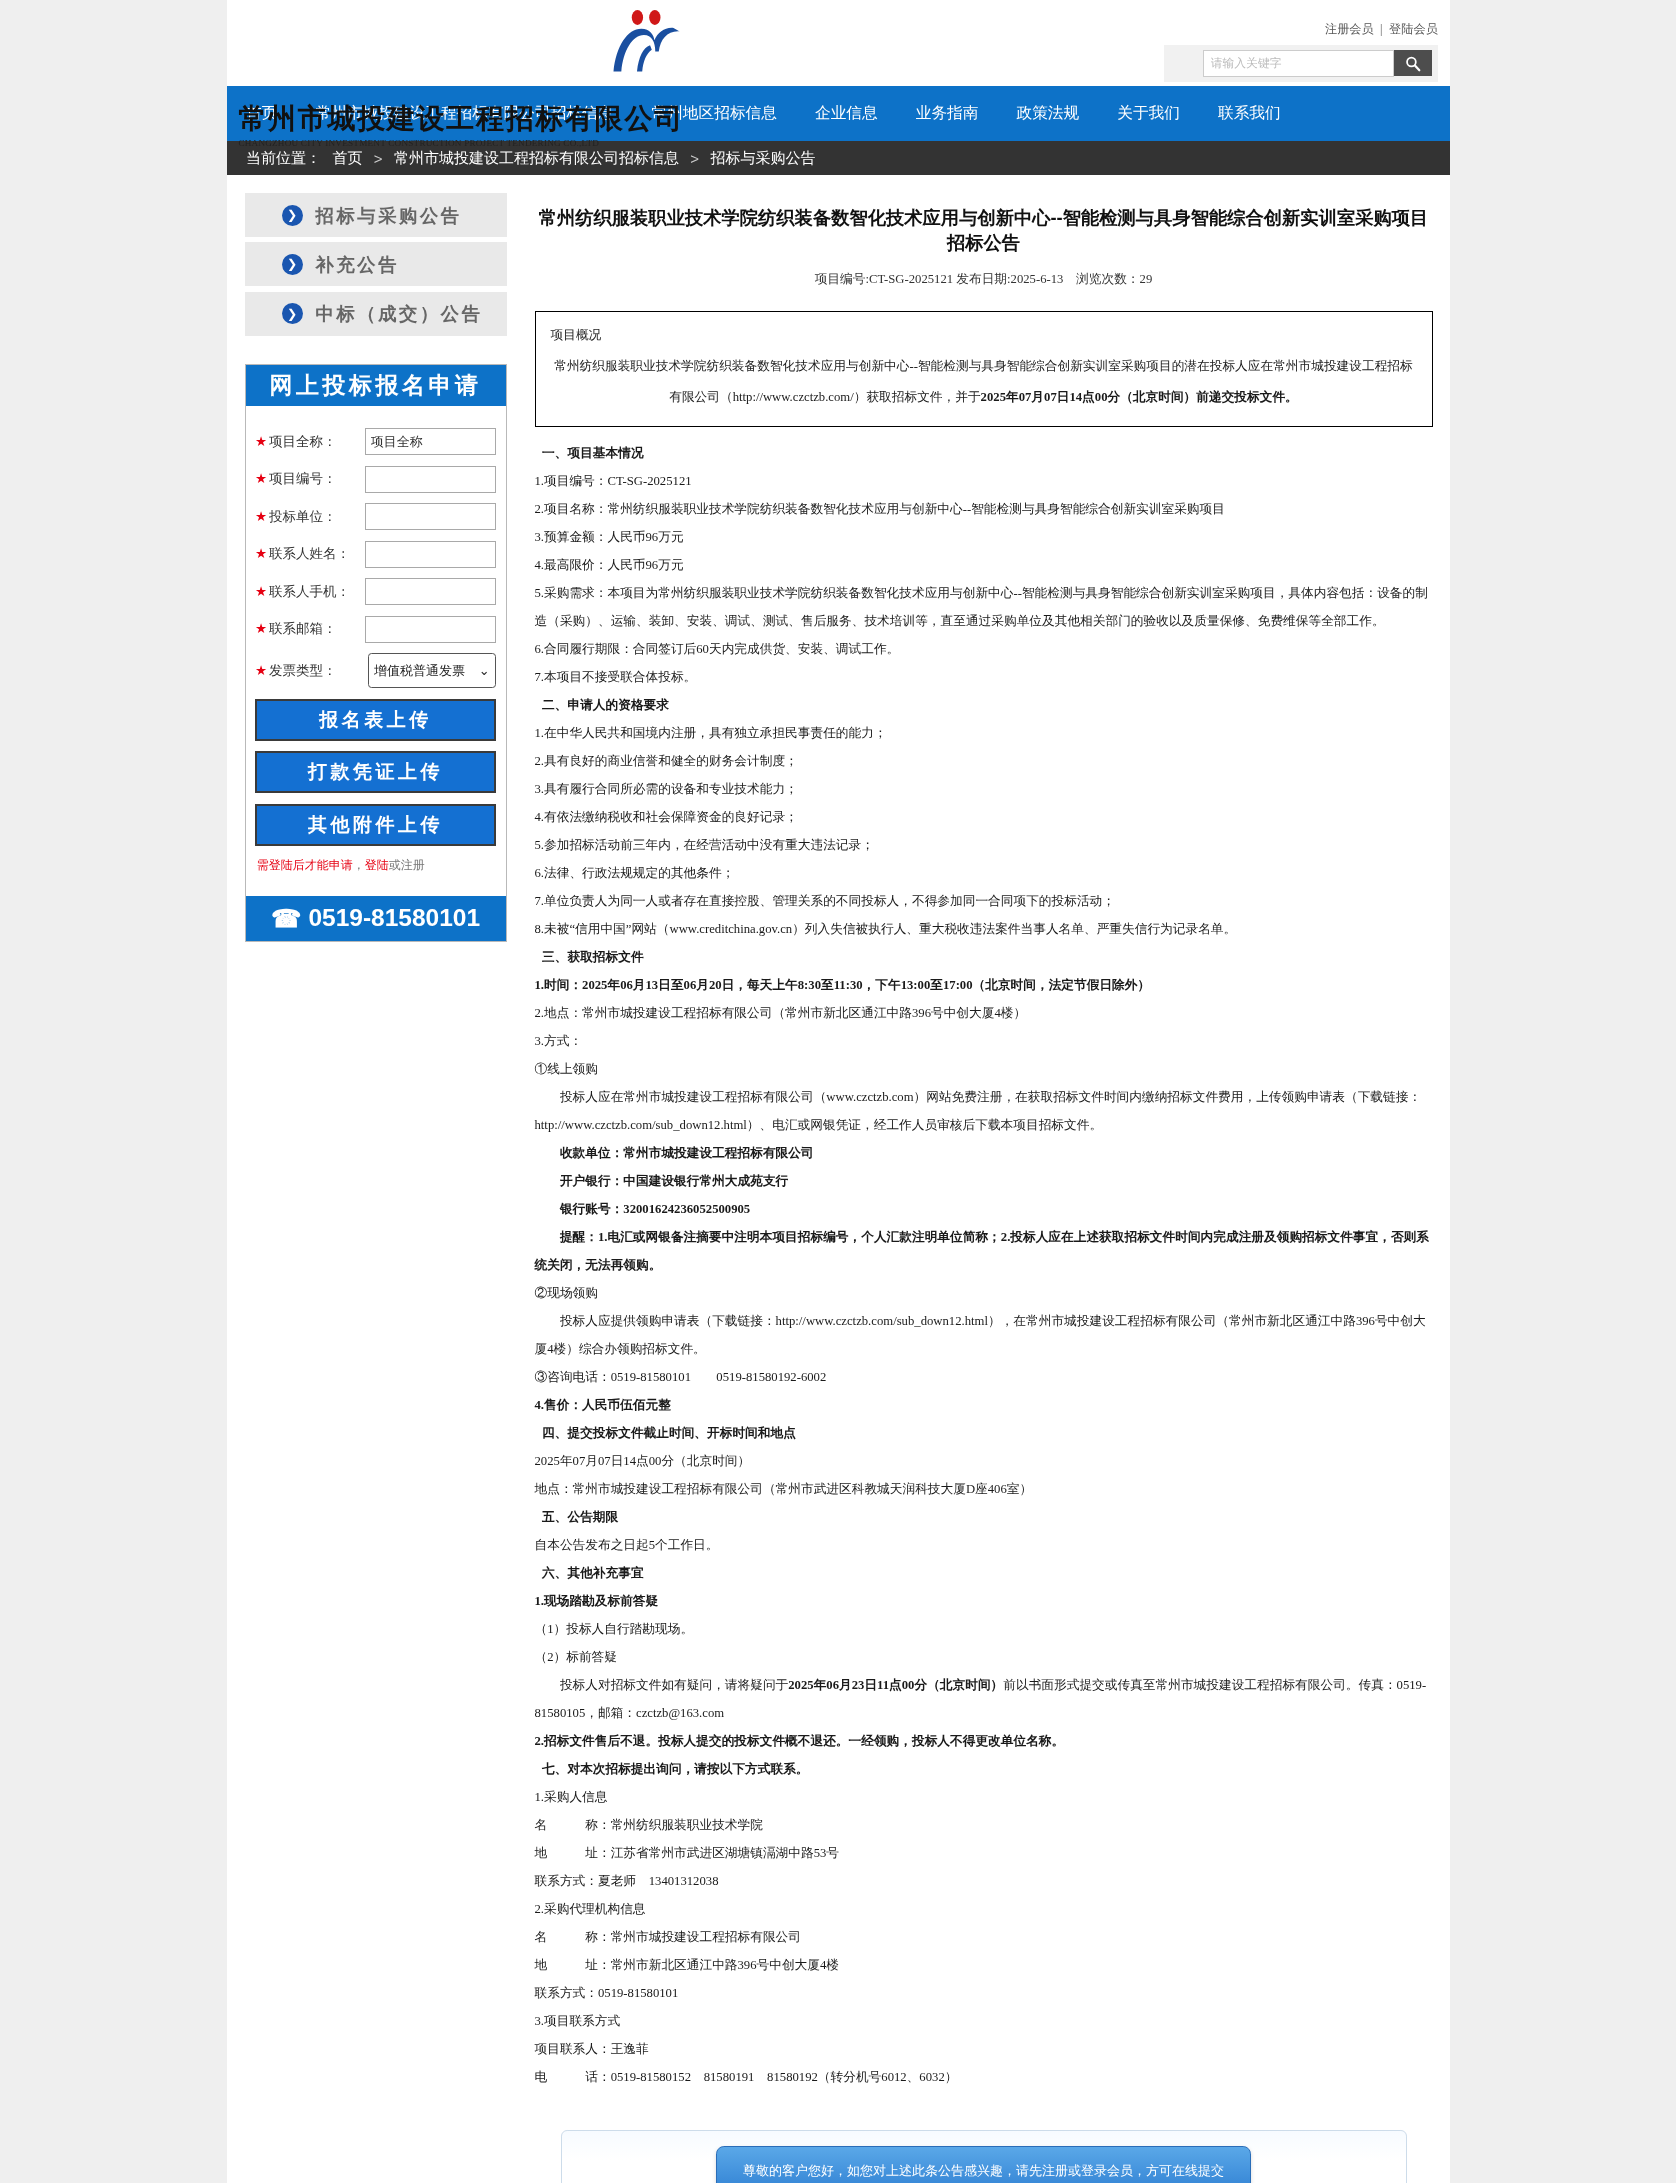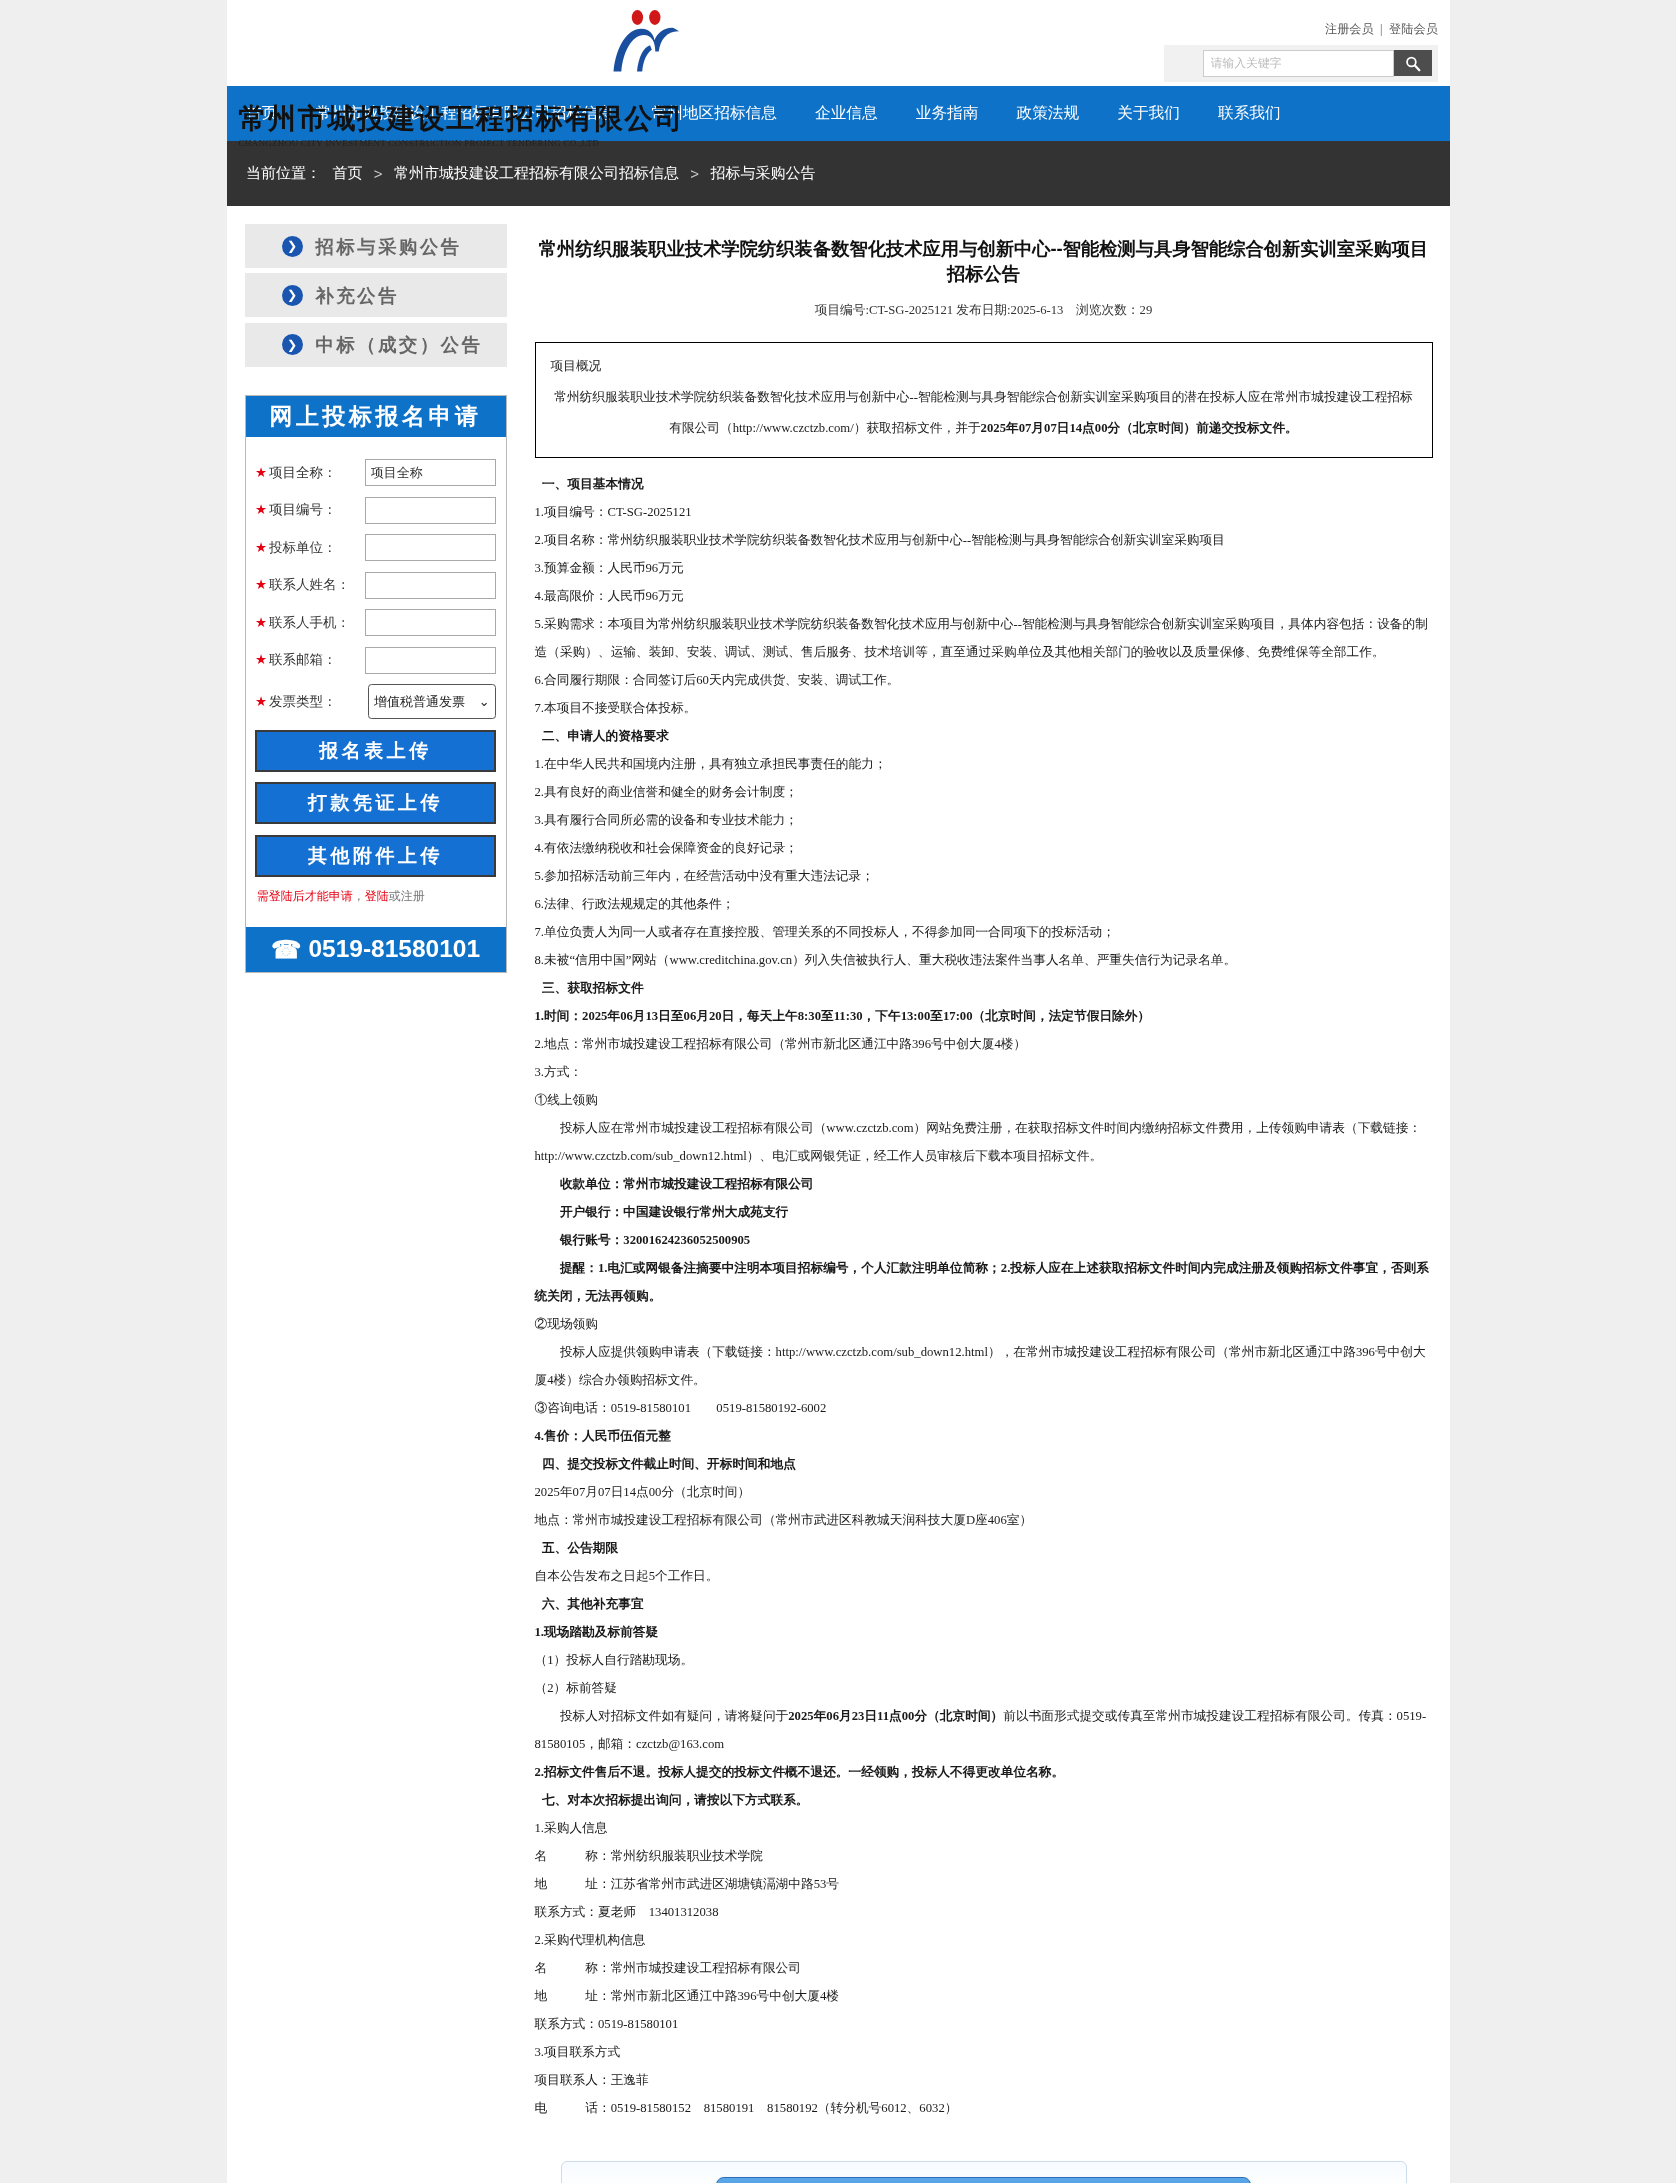--- a/index.html
+++ b/index.html
@@ -19,21 +19,21 @@
   .search-row{margin-top:7px;background:#f1f1f1;padding:5.2px 6.1px 5.2px 39px;display:flex;align-items:center;}
   .search-input{width:175px;height:24.5px;border:0.9px solid #ccc;background:#fff;font-size:11.8px;color:#444;padding:0 7px;outline:none;}
   .search-input::placeholder{color:#bbb;}
   .search-btn{width:38px;height:26px;background:#4d4d4d;border:none;display:flex;align-items:center;justify-content:center;cursor:pointer;}
 
   
   .nav{height:55px;background:#0d72c8;display:flex;align-items:stretch;}
   .nav-item{color:#fff;font-size:15.7px;display:flex;align-items:center;padding:0 19px;cursor:pointer;white-space:nowrap;}
 
   
-  .crumbs{height:65px;background:#333333;color:#fff;display:flex;align-items:center;font-size:15px;padding:0 19px;gap:11.4px;}
+  .crumbs{height:34px;background:#333333;color:#fff;display:flex;align-items:center;font-size:15px;padding:0 19px;gap:11.4px;}
   .crumb{cursor:pointer;}
   .crumb-sep{color:#ccc;}
 
   
   .content{display:flex;align-items:flex-start;padding:18.3px 17.5px 26px 17.5px;gap:28px;background:#fff;}
   .sidebar{flex:0 0 262px;width:262px;}
   .menu-item{height:44px;background:#e9e9e9;margin-bottom:5.2px;display:flex;align-items:center;gap:13px;padding-left:37px;cursor:pointer;}
   .menu-ico{width:21px;height:21px;border-radius:50%;background:#1a56b0;color:#fff;display:flex;align-items:center;justify-content:center;font-size:12.2px;flex:0 0 21px;}
   .menu-label{font-size:18.3px;color:#666;font-weight:bold;letter-spacing:2.6px;}
 

